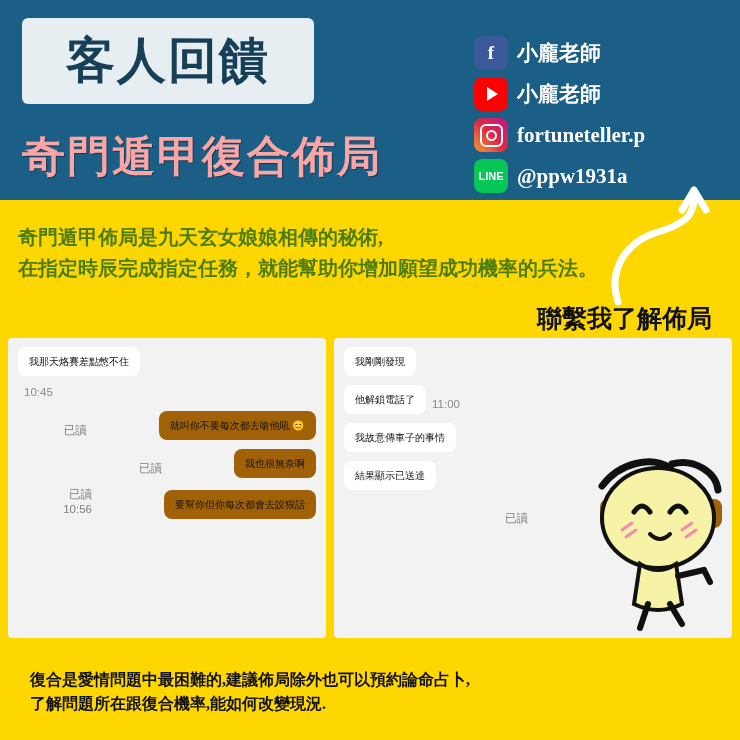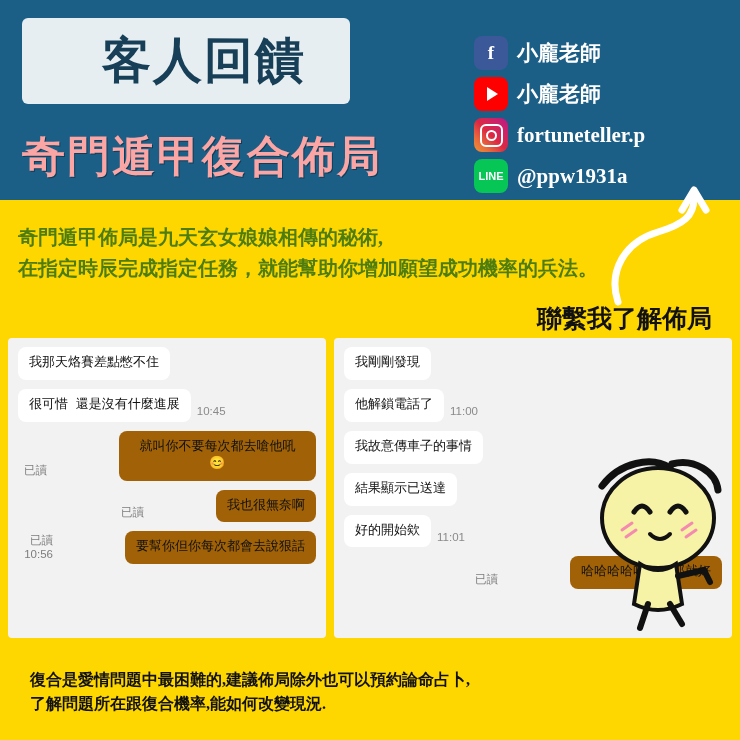--- a/index.html
+++ b/index.html
@@ -13,21 +13,21 @@
   .page{position:relative;width:740px;height:740px;overflow:hidden;}
 
   
   .top-band{
     position:absolute;left:0;top:0;width:740px;height:200px;
     background:#1b5e86;
   }
   .title-box{
     position:absolute;left:22px;top:18px;width:292px;height:86px;
     background:#e6eef1;border-radius:6px;
-    display:flex;align-items:center;justify-content:center;padding-left:36px;
+    display:flex;align-items:center;justify-content:center;
   }
   .title-box .t{
     font-size:49px;font-weight:bold;color:#173f57;letter-spacing:2px;
     font-family:"Liberation Serif","DejaVu Serif",serif;
   }
   .subtitle{
     position:absolute;left:22px;top:128px;
     font-size:43px;font-weight:bold;color:#fca5a5;letter-spacing:2px;
     font-family:"Liberation Serif","DejaVu Serif",serif;
     text-shadow:1px 1px 0 #0d3d57;
@@ -78,22 +78,22 @@
   .arrow-svg{position:absolute;right:22px;top:180px;width:120px;height:130px;}
 
   
   .chat{
     position:absolute;background:#f2f2f2;border-radius:4px;overflow:hidden;
   }
   .chat-left{left:8px;top:338px;width:318px;height:300px;}
   .chat-right{left:334px;top:338px;width:398px;height:300px;}
   .bubble{
     display:inline-block;max-width:250px;
-    padding:8px 11px;border-radius:8px;font-size:13px;line-height:1.3;
-    font-family:Liberation Mono, monospace;color:#111;text-align:center;
+    padding:8px 11px;border-radius:8px;font-size:10px;line-height:1.3;
+    font-family:Liberation Sans, sans-serif;color:#111;text-align:center;
   }
   .bubble.in{background:#ffffff;}
   .bubble.out{background:#a16207;margin-left:26px;}
   .row{display:flex;align-items:flex-end;margin:9px 10px;}
   .row.right{justify-content:flex-end;gap:40px;}
   .meta{
     font-size:11.5px;color:#8a8a8a;margin:0 6px 3px 6px;white-space:nowrap;
     font-family:"Liberation Sans",sans-serif;text-align:right;line-height:1.25;
   }
   .meta.read{color:#7d7d7d;}
@@ -164,21 +164,20 @@
 
   <div class="cta">聯繫我了解佈局</div>
 
   <div class="chat chat-left">
 
     <div class="row">
       <span class="bubble in">我那天烙賽差點憋不住</span>
     </div>
 
     <div class="row">
-      <span class="bubble in">很可惜 還是沒有什麼進展</span>
       <span class="meta">10:45</span>
     </div>
 
     <div class="row right">
       <span class="meta read">已讀</span>
       <span class="bubble out">就叫你不要每次都去嗆他吼 😊</span>
     </div>
 
     <div class="row right">
       <span class="meta read">已讀</span>
@@ -207,24 +206,20 @@
     </div>
 
     <div class="row">
       <span class="bubble in">我故意傳車子的事情</span>
     </div>
 
     <div class="row">
       <span class="bubble in">結果顯示已送達</span>
     </div>
 
-    <div class="row">
-      <span class="bubble in">好的開始欸</span>
-      <span class="meta">11:01</span>
-    </div>
 
     <div class="row right">
       <span class="meta read">已讀</span>
       <span class="bubble out">哈哈哈哈哈啊哈那就好</span>
     </div>
 
   </div>
 
   <svg class="mascot" viewBox="0 0 180 190">
 

